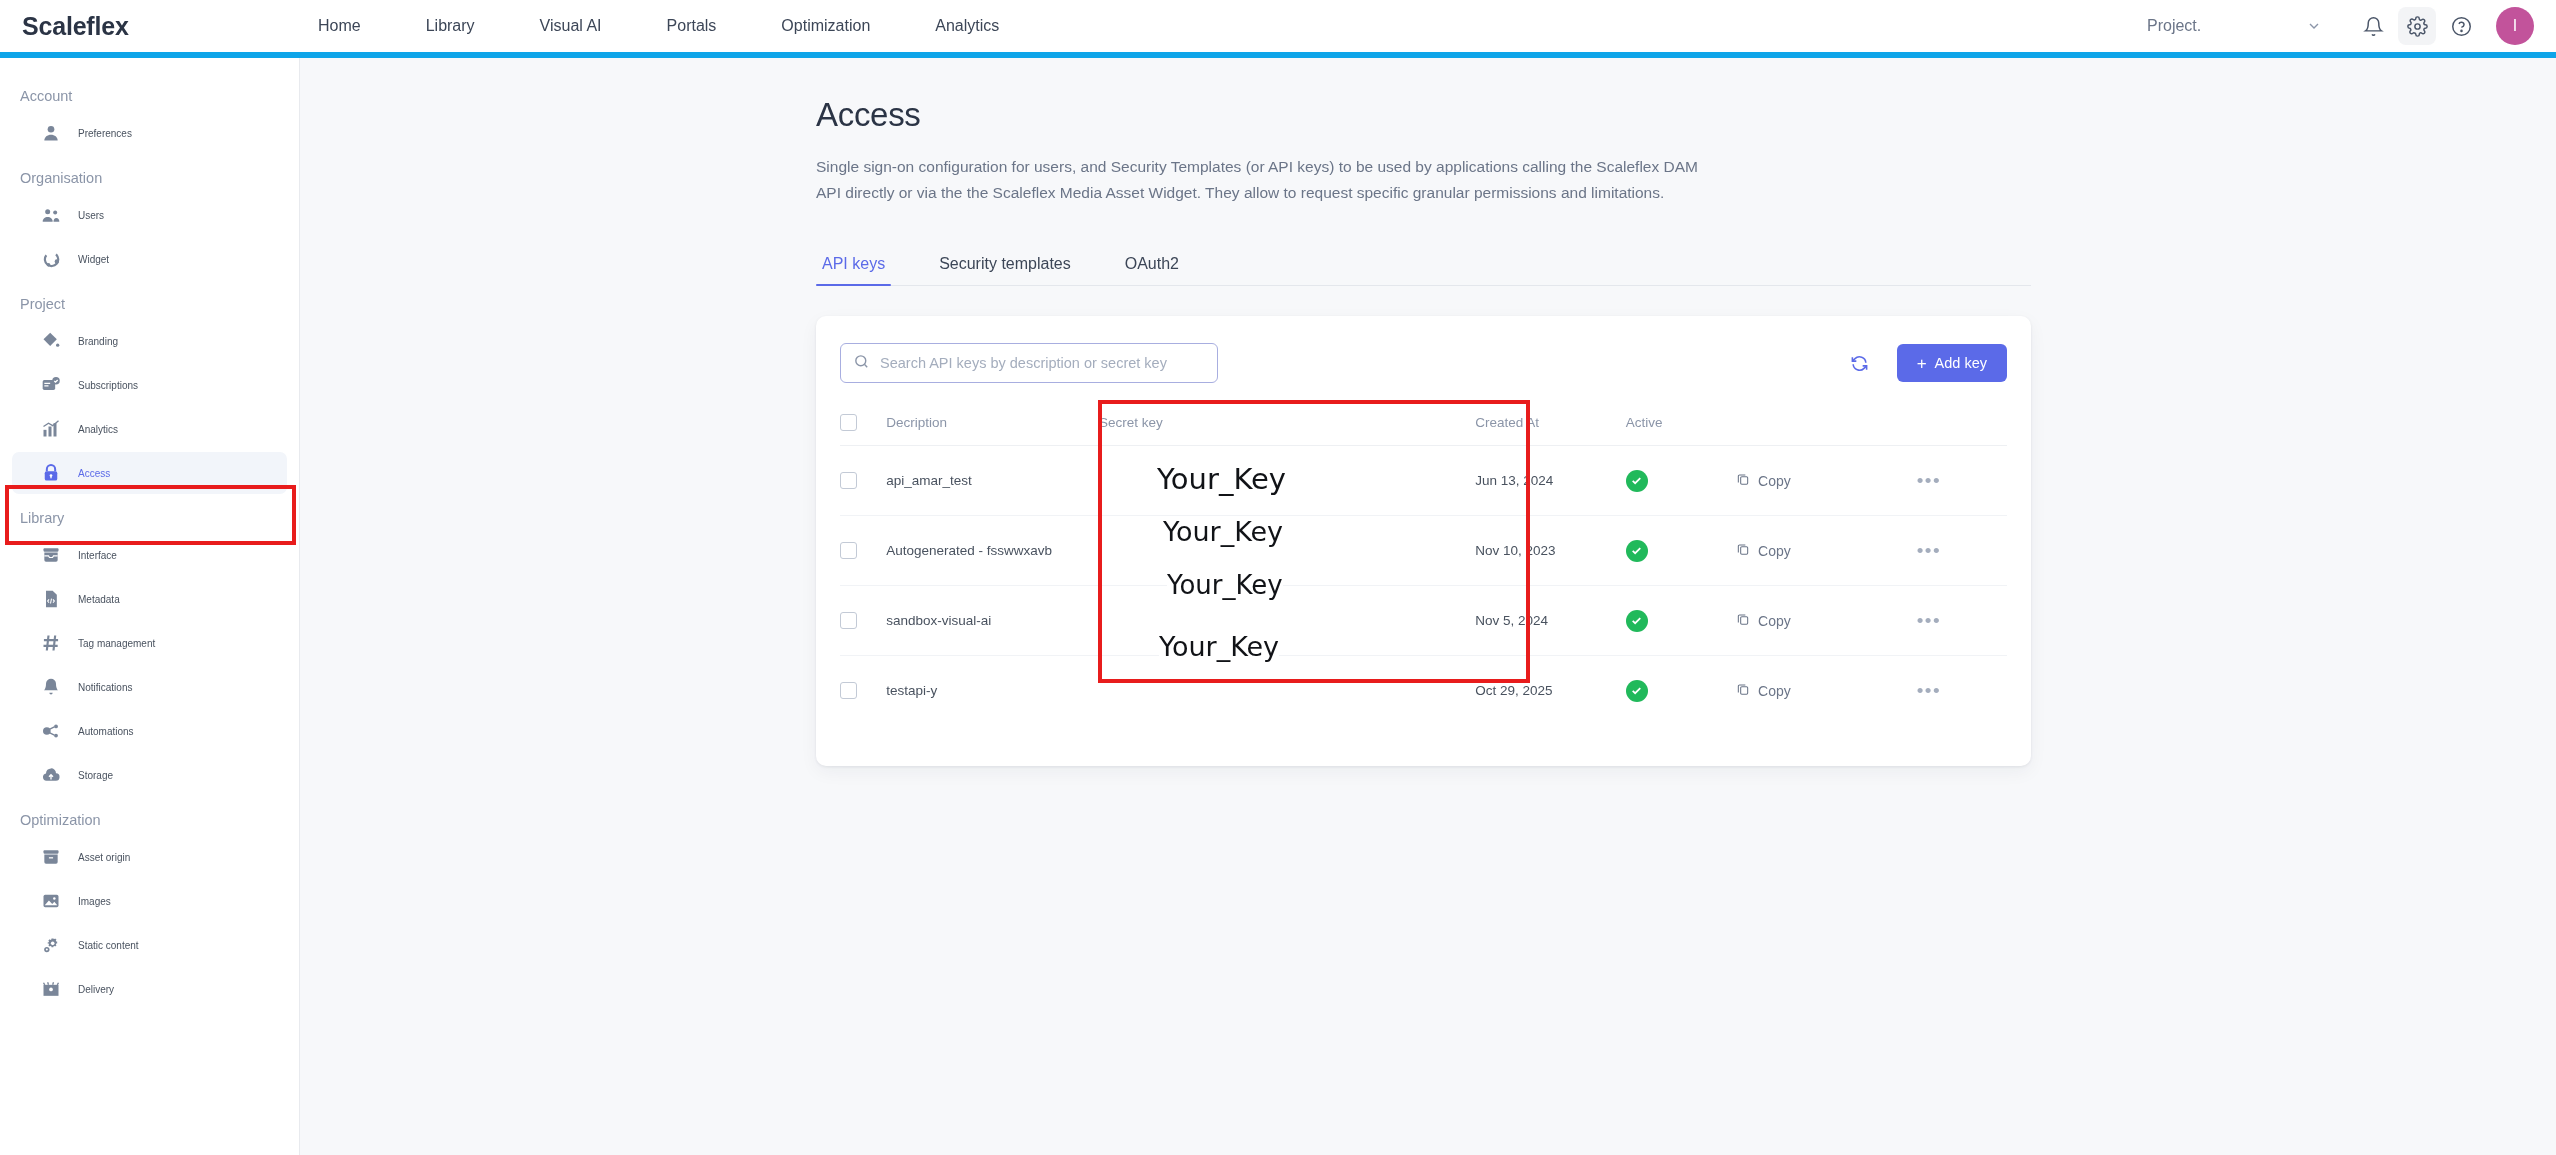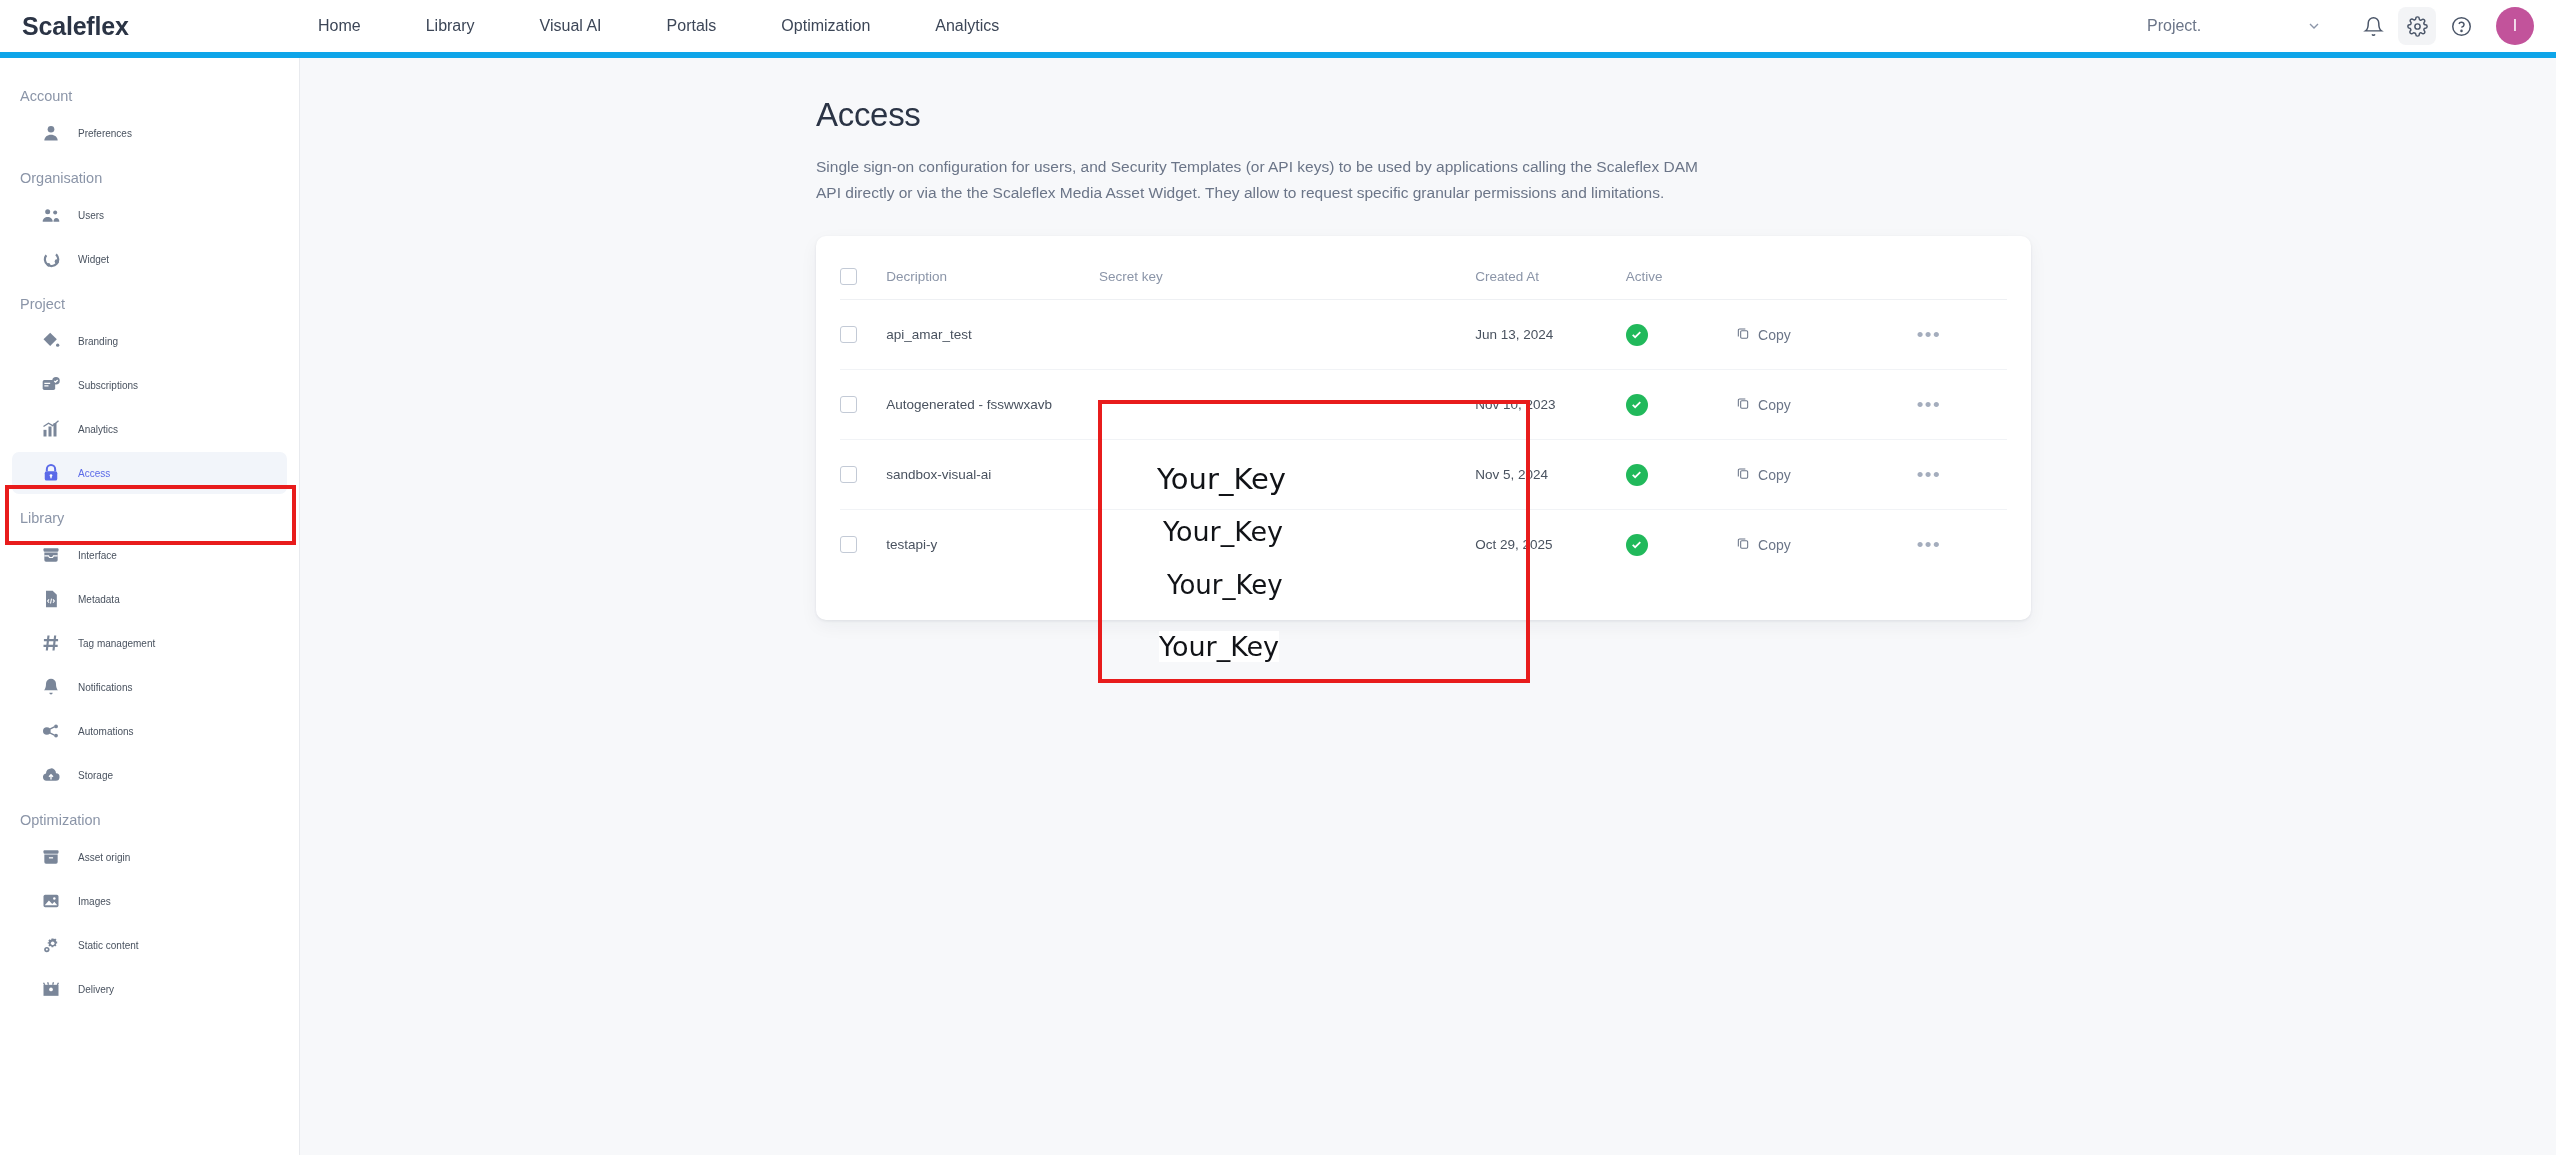--- a/index.html
+++ b/index.html
@@ -577,23 +577,54 @@
   </div>
 </aside>
 
 <main class="main">
 
   <div class="page-head">
     <h1 class="page-title">Access</h1>
     <p class="page-desc">Single sign-on configuration for users, and Security Templates (or API keys) to be used by applications calling the Scaleflex DAM API directly or via the the Scaleflex Media Asset Widget. They allow to request specific granular permissions and limitations.</p>
   </div>
 
+  <div class="tabs">
+    <div class="tab active">API keys</div>
+    <div class="tab">Security templates</div>
+    <div class="tab">OAuth2</div>
+  </div>
 
   <section class="card">
 
+    <div class="card-toolbar">
+      <div class="search-wrap">
+        <span>
+          <svg viewBox="0 0 24 24" fill="none" stroke="currentColor" stroke-width="2">
+              <circle cx="11" cy="11" r="7"></circle>
+              <path d="M20 20l-3.6-3.6"></path>
+            </svg>
+        </span>
+        <input class="search-input" type="text" placeholder="Search API keys by description or secret key" style="">
+      </div>
+
+      <div class="toolbar-right">
+        <div class="refresh-btn">
+          <svg viewBox="0 0 24 24" fill="none" stroke="currentColor" stroke-width="2">
+            <path d="M20 11a8 8 0 00-13.7-5.1L3 9"></path>
+              <path d="M3 4v5h5"></path>
+            <path d="M4 13a8 8 0 0013.7 5.1L21 15"></path>
+              <path d="M21 20v-5h-5"></path>
+          </svg>
+        </div>
+        <button class="add-key-btn">
+          <span class="plus">+</span>
+          <span>Add key</span>
+        </button>
+      </div>
+    </div>
 
     <table class="keys">
       <thead>
         <tr>
           <th class="col-cb">
             <span class="cb"></span>
           </th>
           <th class="col-desc">Decription</th>
           <th class="col-key">Secret key</th>
           <th class="col-date">Created At</th>

